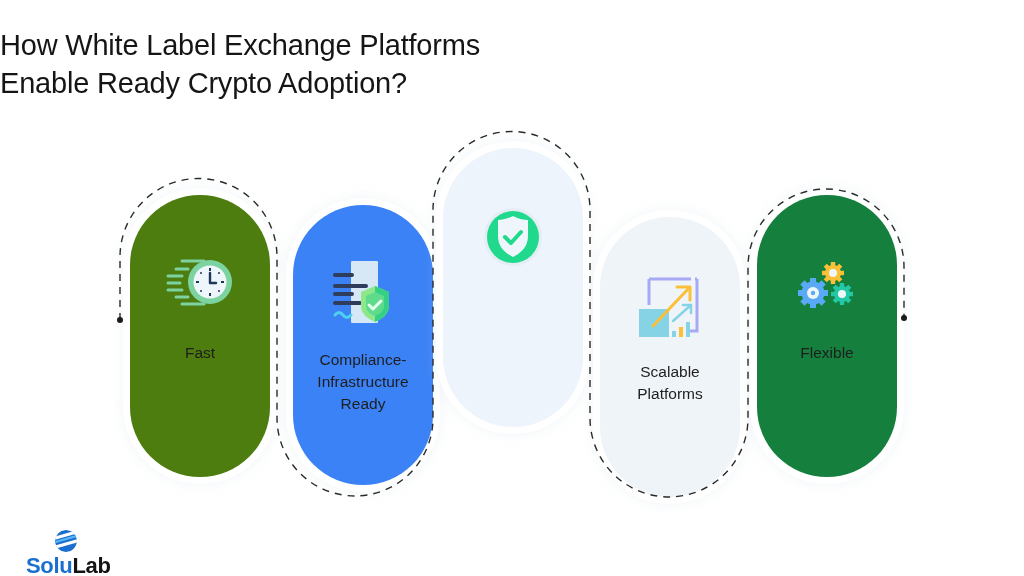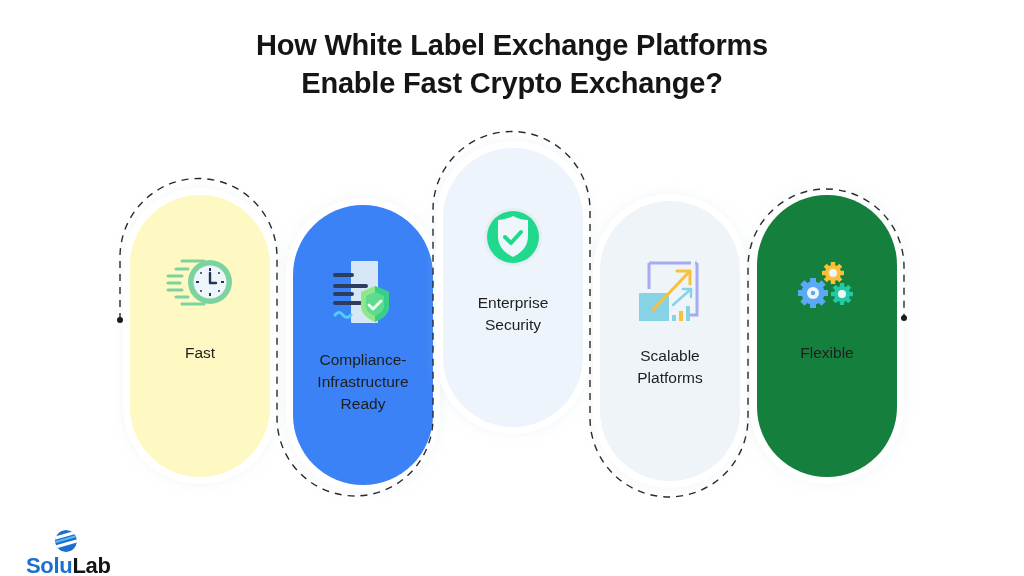--- a/index.html
+++ b/index.html
@@ -4,21 +4,21 @@
 <style>
   html, body { margin:0; padding:0; }
   body {
     width:1024px; height:576px; position:relative; overflow:hidden;
     background:#ffffff;
     font-family:"Liberation Sans", "DejaVu Sans", sans-serif;
     color:#1f1f1f;
   }
   .title {
     position:absolute; left:0; top:26px; width:1024px;
-    text-align:center; font-weight:700; font-size:29px; line-height:38px;
+    font-weight:400; font-size:29px; line-height:38px;
     color:#151515; letter-spacing:-0.2px;
   }
   .title div { white-space:nowrap; }
   svg.path-layer { position:absolute; left:0; top:0; }
   .pill {
     position:absolute; width:140px; border-radius:70px;
     box-shadow: 0 0 0 7px rgba(255,255,255,0.95), 0 0 14px 6px rgba(210,220,228,0.35);
   }
   .pill .icon { position:absolute; left:50%; transform:translateX(-50%); }
   .pill .label {
@@ -30,24 +30,24 @@
   }
   .logo .word { font-size:22px; font-weight:700; margin-left:4px; letter-spacing:-0.3px; }
   .logo .solu { color:#1a6fd0; }
   .logo .lab { color:#141414; }
 </style>
 </head>
 <body>
 
 <div class="title">
   <div>How White Label Exchange Platforms</div>
-  <div>Enable Fast Crypto Exchange?</div>
-</div>
-
-<div class="pill" style="left:130px; top:195px; height:282px; background:#fef9c3;">
+  <div>Enable Ready Crypto Adoption?</div>
+</div>
+
+<div class="pill" style="left:130px; top:195px; height:282px; background:#4d7c0f;">
   <div class="icon" style="top:62px;">
     <svg width="68" height="50" viewBox="0 0 68 50">
       <g stroke="#7dd3a0" stroke-width="3" stroke-linecap="round">
         <line x1="16" y1="4" x2="38" y2="4"></line>
         <line x1="10" y1="12" x2="22" y2="12"></line>
         <line x1="2" y1="19" x2="16" y2="19"></line>
         <line x1="2" y1="26" x2="14" y2="26"></line>
         <line x1="2" y1="33" x2="16" y2="33"></line>
         <line x1="10" y1="40" x2="22" y2="40"></line>
         <line x1="16" y1="47" x2="38" y2="47"></line>
@@ -98,27 +98,23 @@
 
 <div class="pill" style="left:443px; top:148px; height:279px; background:#edf4fb;">
   <div class="icon" style="top:59px;">
     <svg width="60" height="60" viewBox="0 0 60 60">
       <circle cx="30" cy="30" r="29" fill="#e4edf4"></circle>
       <circle cx="30" cy="30" r="26" fill="#21d98c"></circle>
       <path d="M30 9 C36 12 41 13 45 13 V29 C45 40 38 46 30 50 C22 46 15 40 15 29 V13 C19 13 24 12 30 9 Z" fill="#eef6fb"></path>
       <path d="M22 30 L28 36 L38 25" stroke="#21d98c" stroke-width="4" fill="none" stroke-linecap="round" stroke-linejoin="round"></path>
     </svg>
   </div>
-  <div class="label" style="top:144px;">
-    <div>Enterprise</div>
-    <div>Security</div>
-  </div>
-</div>
-
-<div class="pill" style="left:600px; top:201px; height:280px; background:#eff4f8;">
+</div>
+
+<div class="pill" style="left:600px; top:217px; height:280px; background:#eff4f8;">
   <div class="icon" style="top:58px;">
     <svg width="62" height="62" viewBox="0 0 62 62">
       <path d="M10 4 H52 M10 4 V30 M58 4 V56 H48" stroke="#a7a9f2" stroke-width="3" fill="none"></path>
       <line x1="56" y1="4" x2="58" y2="4" stroke="#a7a9f2" stroke-width="3"></line>
       <rect x="0" y="34" width="30" height="28" fill="#86d3e6"></rect>
       <path d="M14 51 L50 13" stroke="#fbbf38" stroke-width="3" stroke-linecap="round"></path>
       <path d="M38 12 H51 V25" stroke="#fbbf38" stroke-width="3" fill="none" stroke-linecap="round" stroke-linejoin="round"></path>
       <path d="M34 46 L52 30" stroke="#86d3e6" stroke-width="2.5" stroke-linecap="round"></path>
       <path d="M44 30 H52 V38" stroke="#86d3e6" stroke-width="2.5" fill="none" stroke-linecap="round" stroke-linejoin="round"></path>
       <rect x="33" y="56" width="4" height="6" fill="#86d3e6"></rect>

